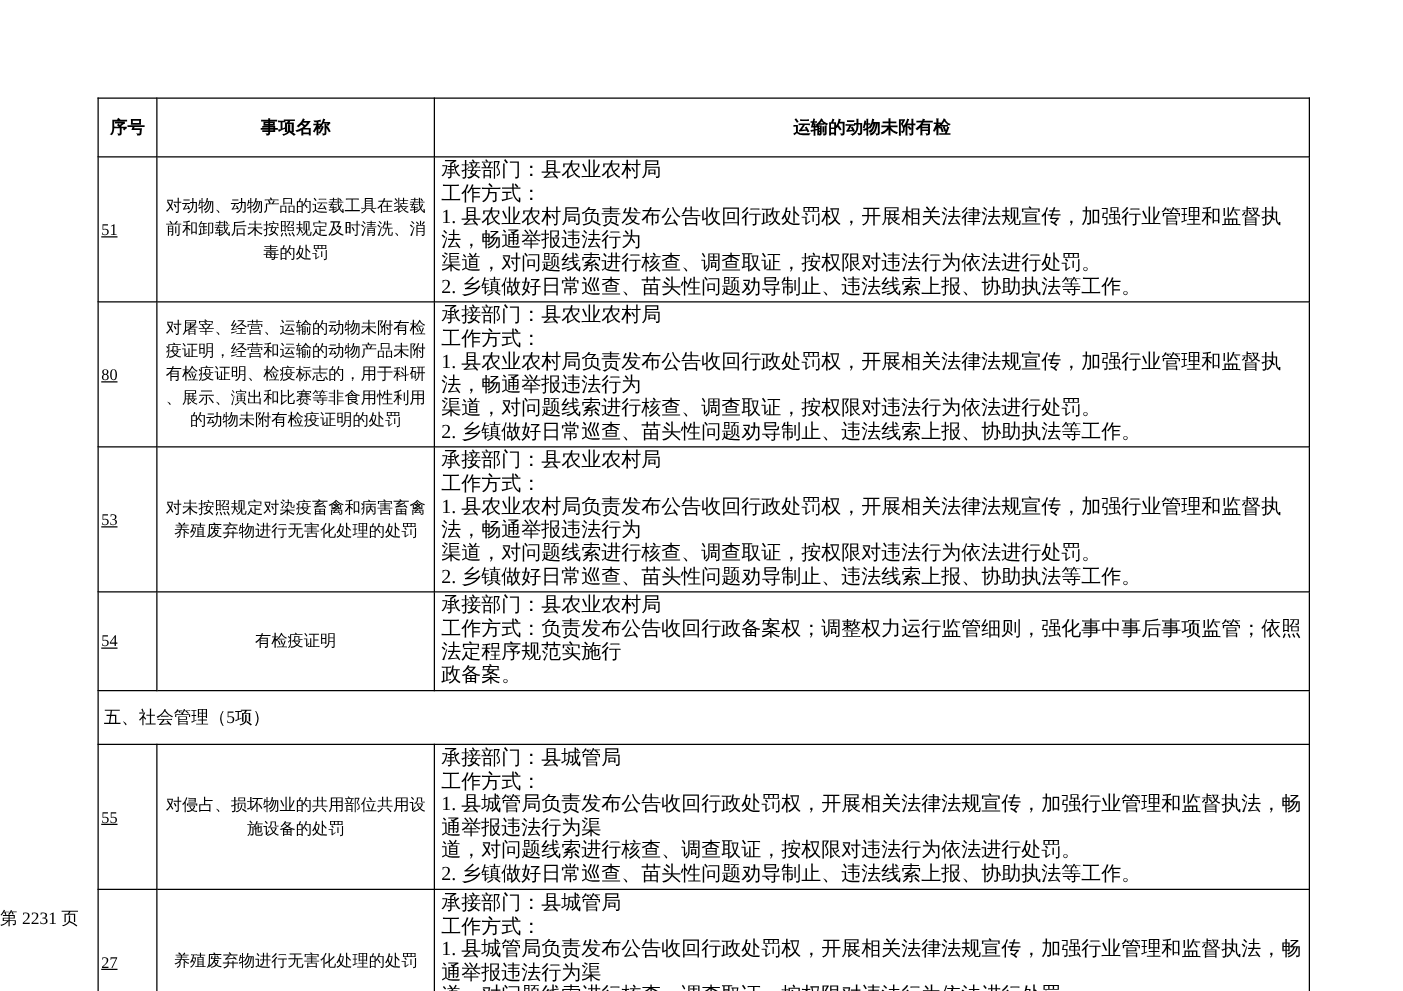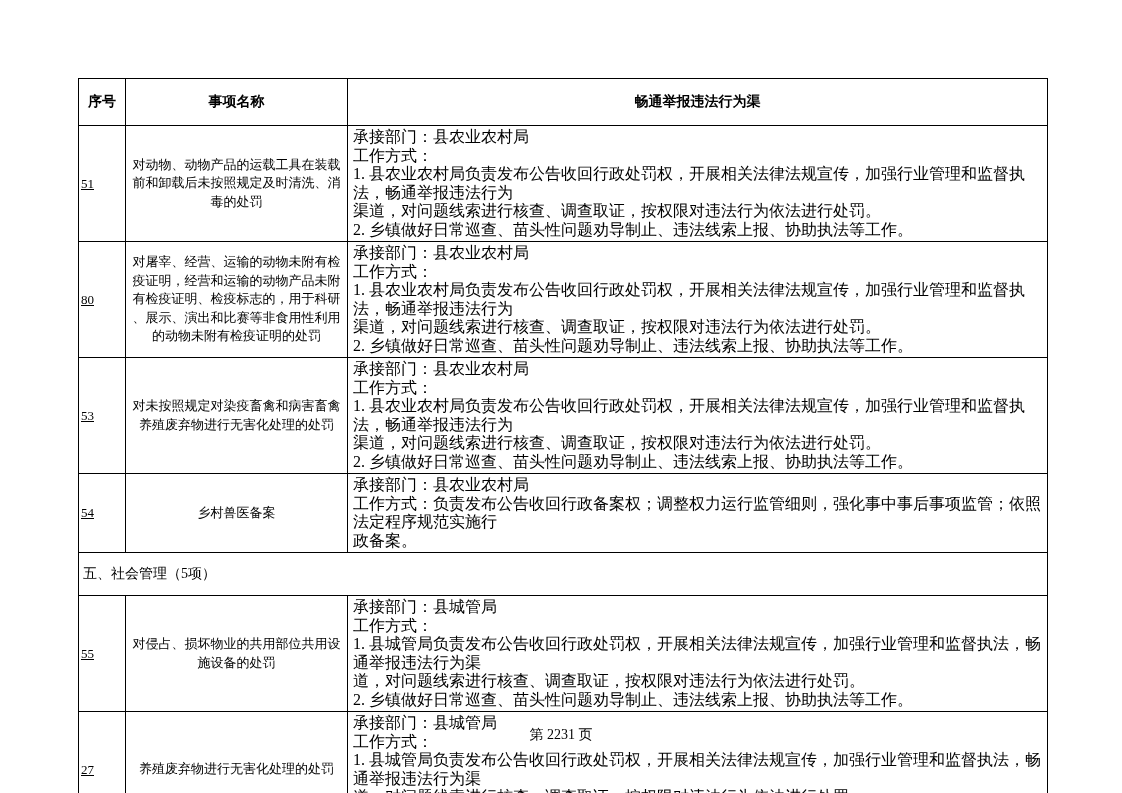--- a/index.html
+++ b/index.html
@@ -75,40 +75,40 @@
   tr.r53 { height: 98px; }
   tr.r54 { height: 67px; }
   tr.r55 { height: 95px; }
   tr.r56 { height: 92px; }
 
   .footer {
     position: absolute;
     top: 726px;
     left: 0;
     width: 1122px;
-    text-align: center;
+    text-align: left;
     font-size: 14px;
   }
 </style>
 </head>
 <body>
 
 <div class="page">
 
   <table class="doc-table">
     <colgroup>
       <col class="c-no">
         <col class="c-name">
         <col class="c-det">
     </colgroup>
     <thead>
       <tr>
         <th class="hdr">序号</th>
         <th class="hdr">事项名称</th>
-        <th class="hdr">畅通举报违法行为渠</th>
+        <th class="hdr">运输的动物未附有检</th>
       </tr>
     </thead>
     <tbody>
       <tr class="r51">
         <td class="no-cell">51</td>
         <td class="name-cell">对动物、动物产品的运载工具在装载
 前和卸载后未按照规定及时清洗、消
 毒的处罚</td>
         <td class="detail-cell">承接部门：县农业农村局
 工作方式：
@@ -134,21 +134,21 @@
         <td class="name-cell">对未按照规定对染疫畜禽和病害畜禽
 养殖废弃物进行无害化处理的处罚</td>
         <td class="detail-cell">承接部门：县农业农村局
 工作方式：
 1. 县农业农村局负责发布公告收回行政处罚权，开展相关法律法规宣传，加强行业管理和监督执法，畅通举报违法行为
 渠道，对问题线索进行核查、调查取证，按权限对违法行为依法进行处罚。
 2. 乡镇做好日常巡查、苗头性问题劝导制止、违法线索上报、协助执法等工作。</td>
       </tr>
       <tr class="r54">
         <td class="no-cell">54</td>
-        <td class="name-cell">乡村兽医备案</td>
+        <td class="name-cell">有检疫证明</td>
         <td class="detail-cell">承接部门：县农业农村局
 工作方式：负责发布公告收回行政备案权；调整权力运行监管细则，强化事中事后事项监管；依照法定程序规范实施行
 政备案。</td>
       </tr>
       <tr>
         <td class="section-cell" colspan="3">五、社会管理（5项）</td>
       </tr>
       <tr class="r55">
         <td class="no-cell">55</td>
         <td class="name-cell">对侵占、损坏物业的共用部位共用设

